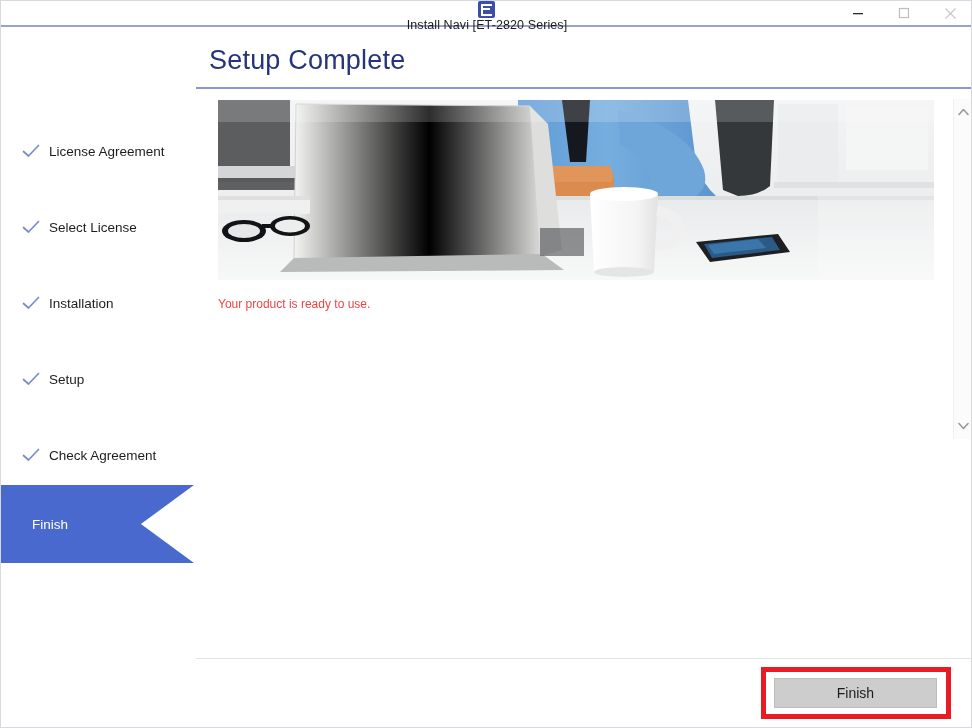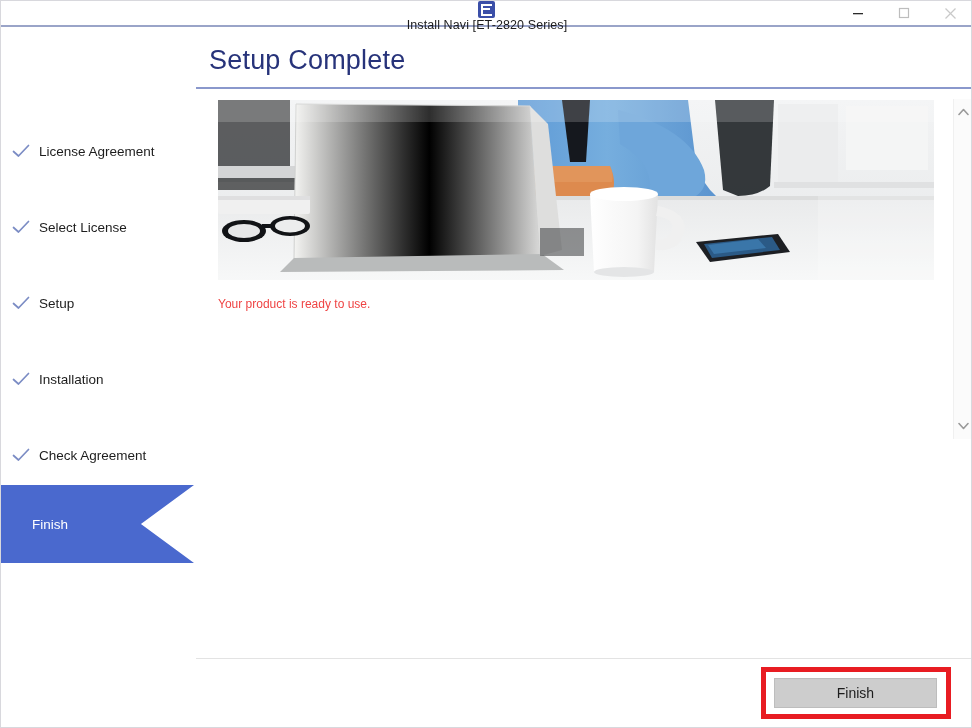--- a/index.html
+++ b/index.html
@@ -113,21 +113,21 @@
     position: absolute;
     left: 0;
     top: 112px;
     width: 195px;
   }
   .step {
     position: relative;
     height: 76px;
     display: flex;
     align-items: center;
-    padding-left: 10px;
+    padding-left: 20px;
     box-sizing: border-box;
   }
   .check-icon {
     width: 20px;
     height: 20px;
     flex: none;
     margin-right: 8px;
   }
   .check-icon svg { display: block; }
   .step-label {
@@ -297,30 +297,30 @@
       </span>
       <span class="step-label">Select License</span>
     </div>
 
     <div class="step">
       <span class="check-icon">
         <svg width="20" height="20" viewBox="0 0 20 20">
           <polyline points="2.5,10.5 7.5,15 17.5,4.5" fill="none" stroke="#7b8cc4" stroke-width="1.7" stroke-linecap="round" stroke-linejoin="round"></polyline>
         </svg>
       </span>
-      <span class="step-label">Setup</span>
+      <span class="step-label">Installation</span>
     </div>
 
     <div class="step">
       <span class="check-icon">
         <svg width="20" height="20" viewBox="0 0 20 20">
           <polyline points="2.5,10.5 7.5,15 17.5,4.5" fill="none" stroke="#7b8cc4" stroke-width="1.7" stroke-linecap="round" stroke-linejoin="round"></polyline>
         </svg>
       </span>
-      <span class="step-label">Installation</span>
+      <span class="step-label">Setup</span>
     </div>
 
     <div class="step">
       <span class="check-icon">
         <svg width="20" height="20" viewBox="0 0 20 20">
           <polyline points="2.5,10.5 7.5,15 17.5,4.5" fill="none" stroke="#7b8cc4" stroke-width="1.7" stroke-linecap="round" stroke-linejoin="round"></polyline>
         </svg>
       </span>
       <span class="step-label">Check Agreement</span>
     </div>

